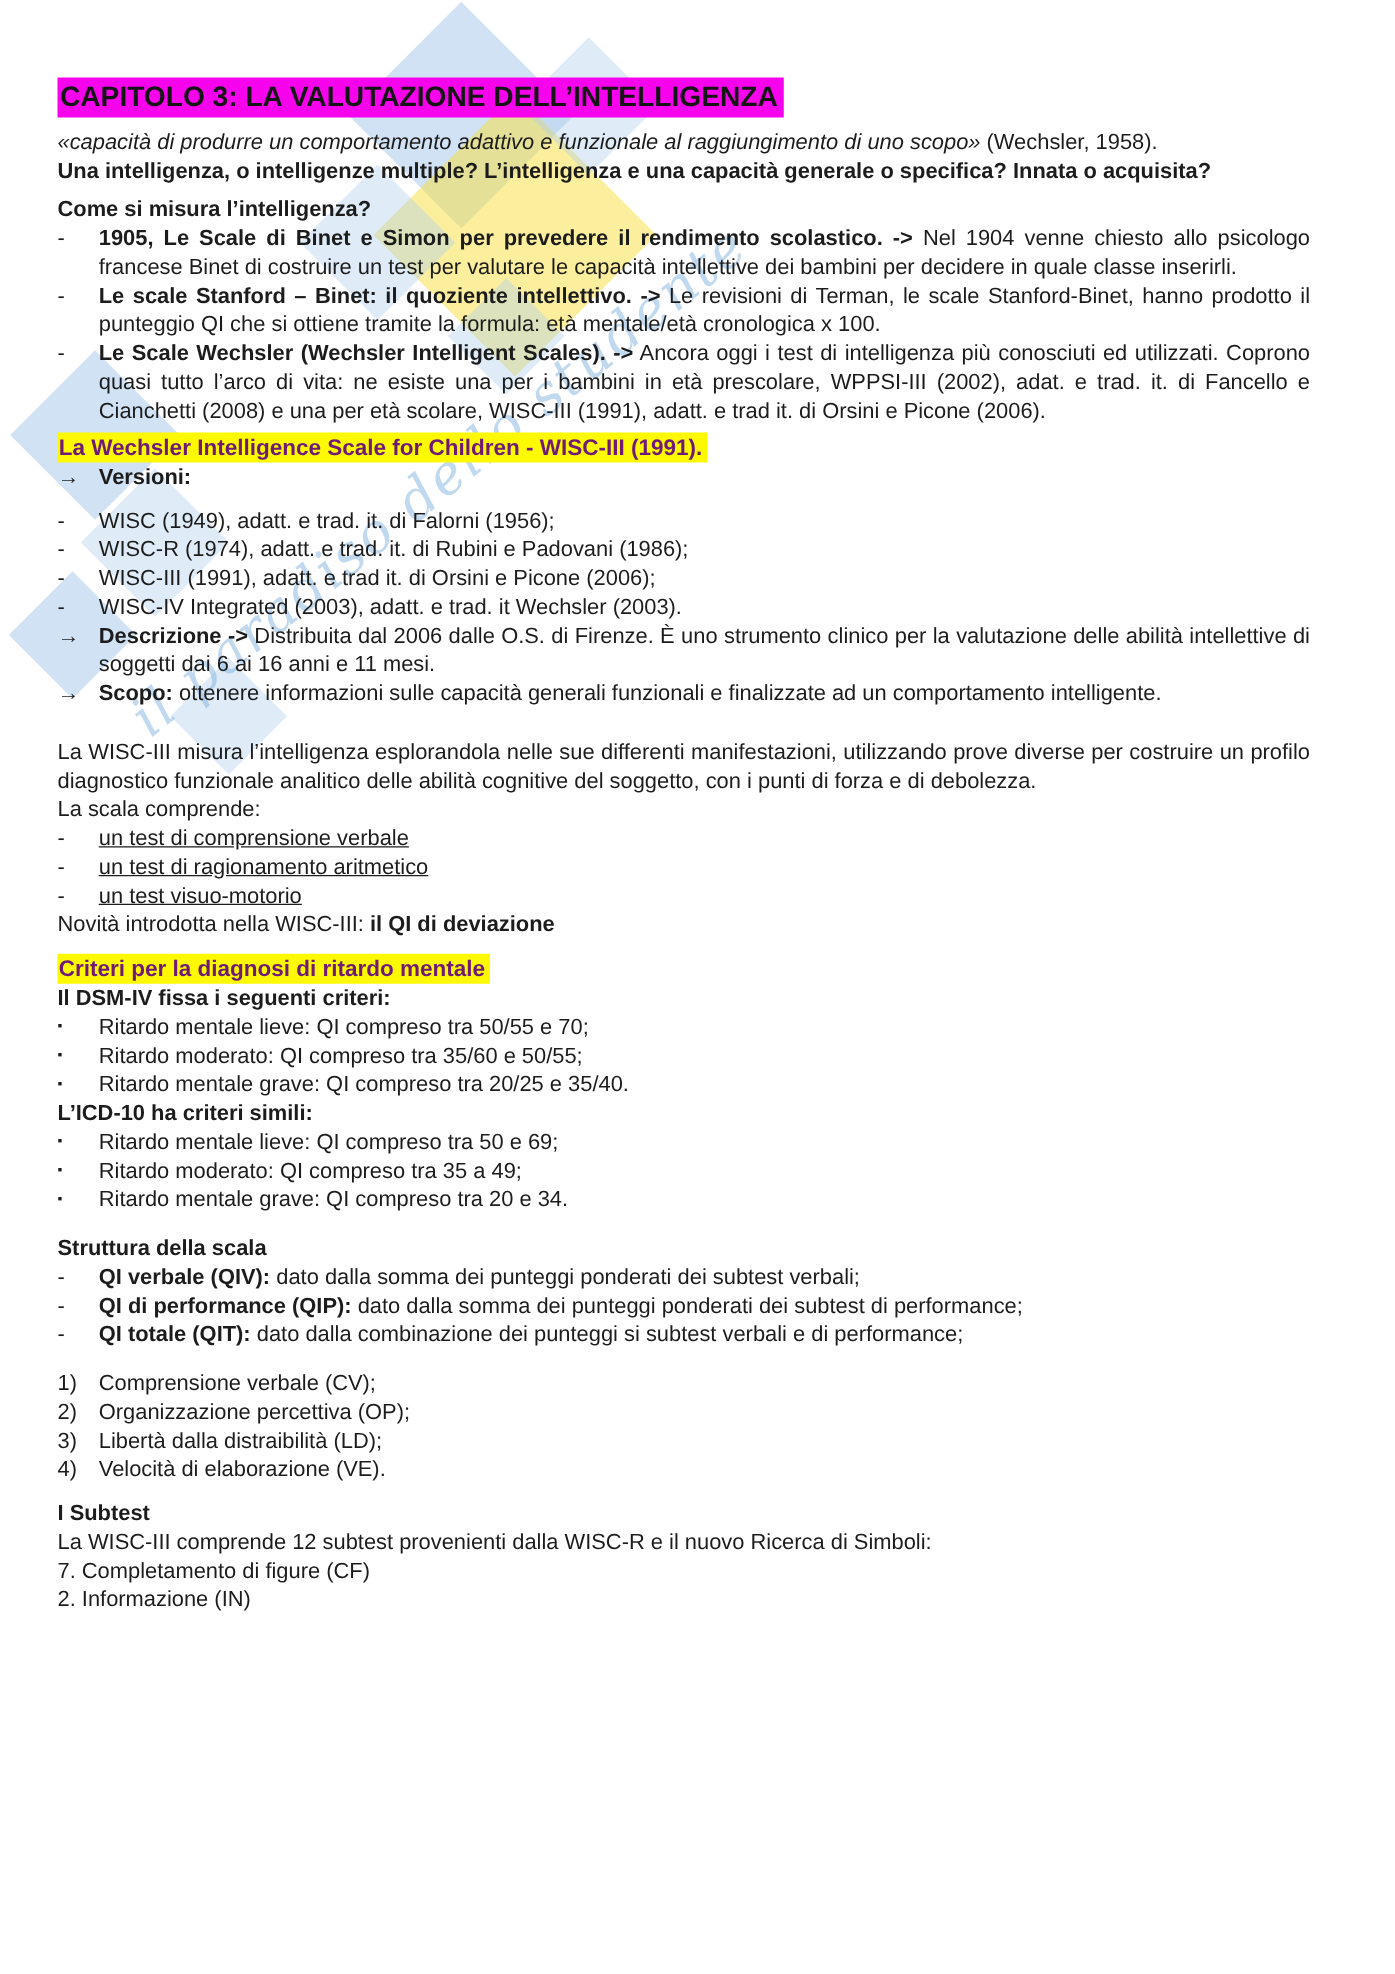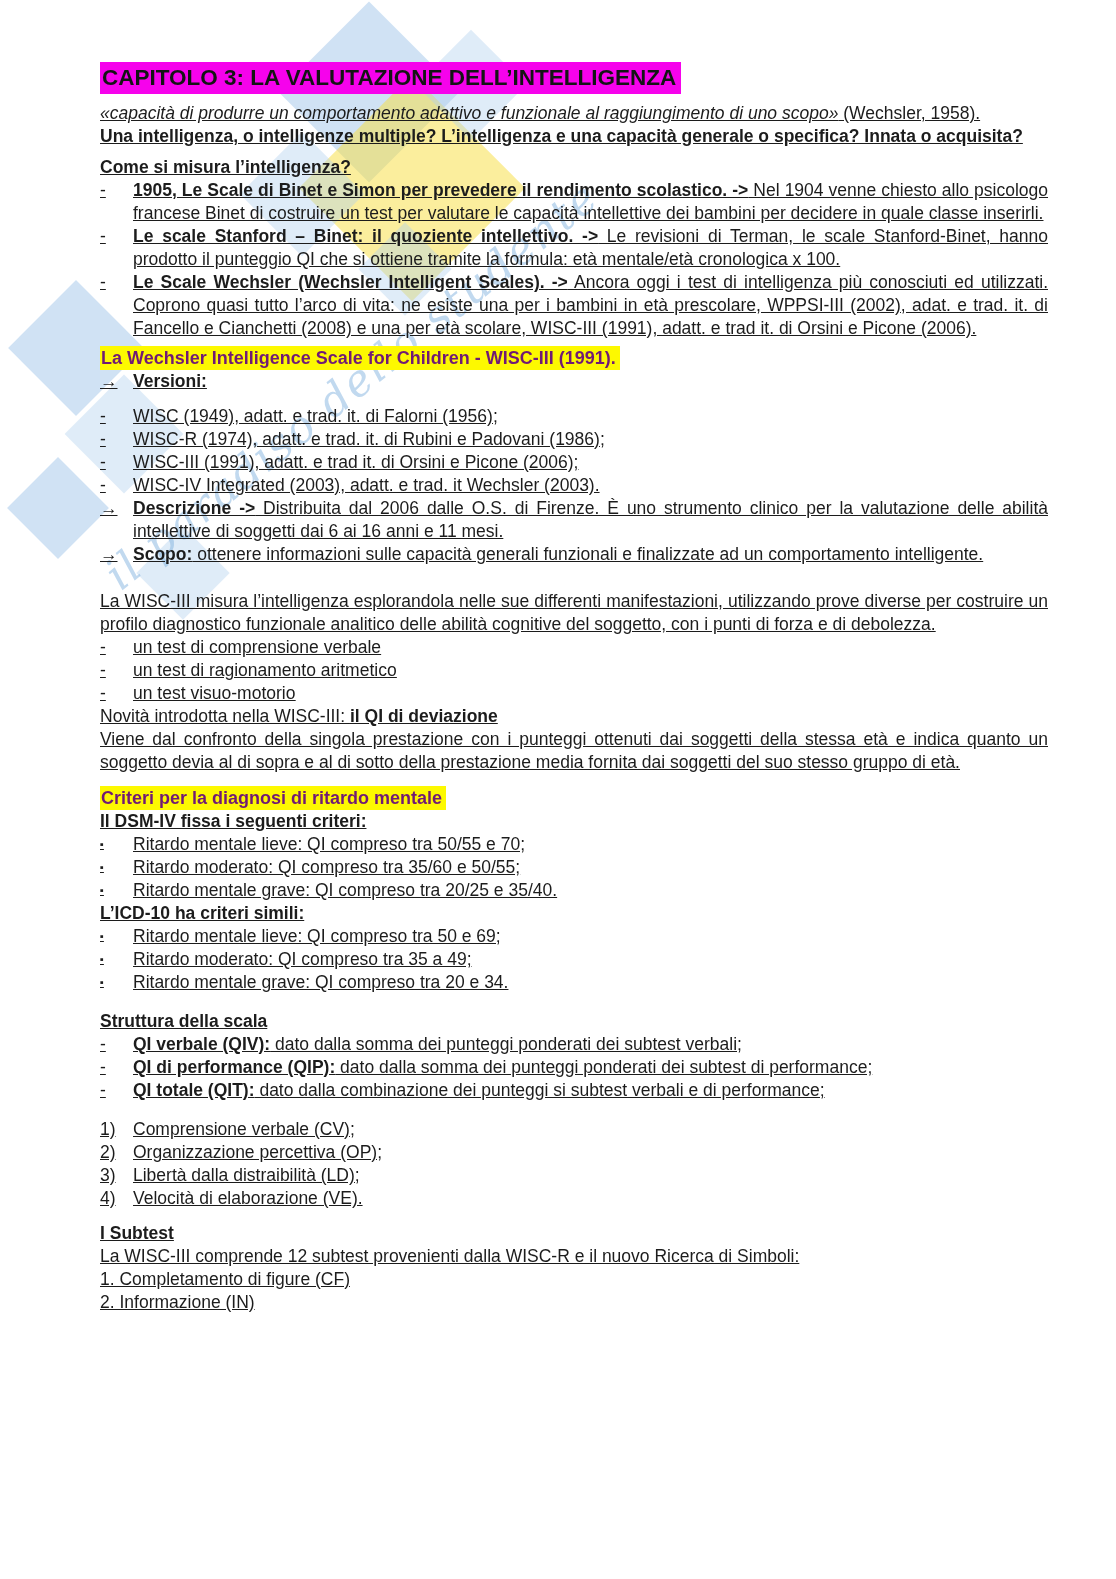--- a/index.html
+++ b/index.html
@@ -28,21 +28,21 @@
   .d9{left:372px;top:236px;width:66px;height:66px;}
   .wm-text{
     position:absolute;left:95px;top:560px;
     transform:rotate(-39deg);transform-origin:0 0;
     font-family:"DejaVu Serif",serif;font-style:italic;
     font-size:44px;letter-spacing:2px;
     color:rgba(126,175,221,0.48);
     white-space:nowrap;
   }
   
-  .content{position:relative;z-index:1;padding:62px 68px 0 100px;text-decoration:underline;}
+  .content{position:relative;z-index:1;padding:62px 68px 0 46px;}
   .p{margin:0;font-size:17.5px;line-height:23px;text-align:justify;}
   .b{font-weight:bold;}
   .i{font-style:italic;}
   .u{text-decoration:underline;}
   .title{
     display:inline-block;margin:0 0 8px 0;
     font-size:22.5px;line-height:31px;font-weight:bold;
     background:var(--magenta-highlight,#f602ec);
     padding:0 5px 1px 2px;color:#141414;
   }
@@ -130,34 +130,34 @@
         <span class="txt"><span class="b">Descrizione -&gt;</span><span> Distribuita dal 2006 dalle O.S. di Firenze. È uno strumento clinico per la valutazione delle abilità intellettive di soggetti dai 6 ai 16 anni e 11 mesi.</span></span>
       </div>
     <div class="li">
         <span class="mk">→</span>
         <span class="txt"><span class="b">Scopo:</span><span> ottenere informazioni sulle capacità generali funzionali e finalizzate ad un comportamento intelligente.</span></span>
       </div>
 
     <div class="sp24"></div>
 
     <p class="p">La WISC-III misura l’intelligenza esplorandola nelle sue differenti manifestazioni, utilizzando prove diverse per costruire un profilo diagnostico funzionale analitico delle abilità cognitive del soggetto, con i punti di forza e di debolezza.</p>
+    <p class="p">La scala comprende:</p>
     <div class="li">
         <span class="mk">-</span>
         <span class="txt u">un test di comprensione verbale</span>
       </div>
     <div class="li">
         <span class="mk">-</span>
         <span class="txt u">un test di ragionamento aritmetico</span>
       </div>
     <div class="li">
         <span class="mk">-</span>
         <span class="txt u">un test visuo-motorio</span>
       </div>
     <p class="p"><span>Novità introdotta nella WISC-III: </span><span class="b">il QI di deviazione</span></p>
-    <p class="p">Viene dal confronto della singola prestazione con i punteggi ottenuti dai soggetti della stessa età e indica quanto un soggetto devia al di sopra e al di sotto della prestazione media fornita dai soggetti del suo stesso gruppo di età.</p>
 
     <div class="sp12"></div>
 
     <div><span class="hy">Criteri per la diagnosi di ritardo mentale</span></div>
     <p class="p b">Il DSM-IV fissa i seguenti criteri:</p>
     <div class="li">
         <span class="mk sq">▪</span>
         <span class="txt">Ritardo mentale lieve: QI compreso tra 50/55 e 70;</span>
       </div>
     <div class="li">
@@ -214,17 +214,17 @@
       </div>
     <div class="li">
         <span class="mk">4)</span>
         <span class="txt">Velocità di elaborazione (VE).</span>
       </div>
 
     <div class="sp12"></div>
 
     <p class="p b">I Subtest</p>
     <p class="p">La WISC-III comprende 12 subtest provenienti dalla WISC-R e il nuovo Ricerca di Simboli:</p>
-    <p class="p">1. Completamento di figure (CF)</p>
+    <p class="p">7. Completamento di figure (CF)</p>
     <p class="p">2. Informazione (IN)</p>
 
   </div>
 </div>
 
 </body></html>

